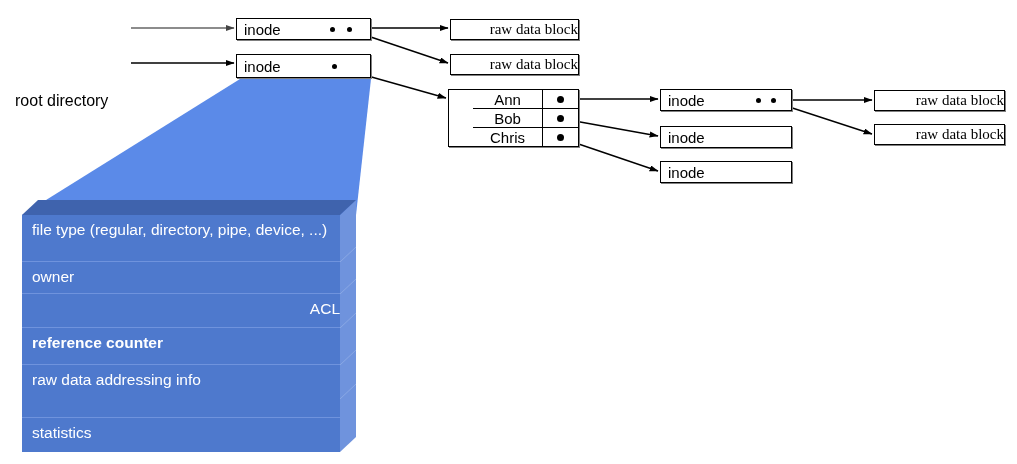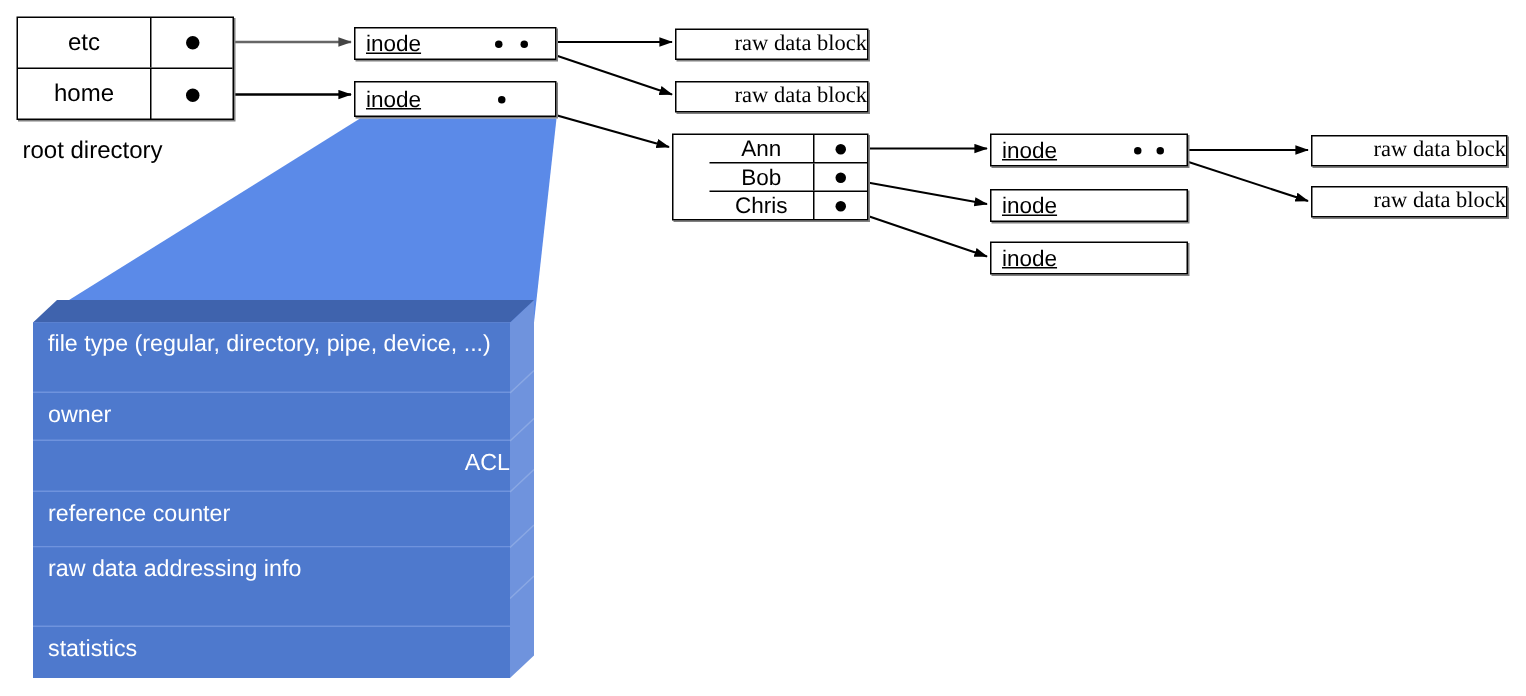--- a/index.html
+++ b/index.html
@@ -19,21 +19,21 @@
     background:#ffffff;
     border:1px solid #000000;
     box-shadow:1px 1px 0 0 #808080;
     font-size:15px;
     color:#000000;
     line-height:1;
     display:flex;
     align-items:center;
   }
   .box.center{justify-content:flex-end;font-family:Liberation Serif, serif;}
-  .box.left{padding-left:7px;justify-content:flex-start;text-decoration:underline;}
+  .box.left{padding-left:7px;justify-content:flex-start;}
 
   
   .dirtable{
     position:absolute;
     box-sizing:border-box;
     border:1px solid #000;
     box-shadow:1px 1px 0 0 #808080;
     background:#fff;
   }
   .dirrow{
@@ -125,34 +125,20 @@
 
     <path d="M558,118 L658,136" stroke="#000000" stroke-width="1.4" fill="none" marker-end="url(#ah)"></path>
 
     <path d="M558,137 L658,171" stroke="#000000" stroke-width="1.4" fill="none" marker-end="url(#ah)"></path>
 
     <path d="M760,100 L872,100" stroke="#000000" stroke-width="1.4" fill="none" marker-end="url(#ah)"></path>
 
     <path d="M774,102 L872,134" stroke="#000000" stroke-width="1.4" fill="none" marker-end="url(#ah)"></path>
   </svg>
 
-  <div class="dirtable" style="left:11px;top:11px;width:145px;height:69px;">
-    <div class="dirrow" style="height:34px;">
-      <div class="dircell-name" style="width:89px;height:100%;">etc</div>
-      <div class="dircell-ptr" style="width:54px;height:100%;">
-        <span class="bigdot"></span>
-      </div>
-    </div>
-    <div class="dirrow" style="height:34px;">
-      <div class="dircell-name" style="width:89px;height:100%;">home</div>
-      <div class="dircell-ptr" style="width:54px;height:100%;">
-        <span class="bigdot"></span>
-      </div>
-    </div>
-  </div>
 
   <div class="caption" style="left:15px;top:92px;">root directory</div>
 
   <div class="box left" style="left:236px;top:18px;width:135px;height:22px;">
     <span>inode</span>
     <span class="smalldot" style="left:93px;top:8px;"></span>
     <span class="smalldot" style="left:110px;top:8px;"></span>
   </div>
 
   <div class="box left" style="left:236px;top:54px;width:135px;height:24px;">
@@ -221,19 +207,19 @@
         <path d="M318,128 L334,113"></path>
         <path d="M318,165 L334,150"></path>
         <path d="M318,199 L334,184"></path>
       </g>
     </svg>
 
     <div class="stack-face">
       <div class="stack-row" style="height:47px;">file type (regular, directory, pipe, device, ...)</div>
       <div class="stack-row" style="height:32px;">owner</div>
       <div class="stack-row" style="height:34px;text-align:right;">ACL</div>
-      <div class="stack-row" style="height:37px;">reference counter</div>
+      <div class="stack-row" style="height:37px;font-weight:bold;">reference counter</div>
       <div class="stack-row" style="height:53px;">raw data addressing info</div>
       <div class="stack-row" style="height:34px;">statistics</div>
     </div>
   </div>
 
 </div>
 
 </body></html>

